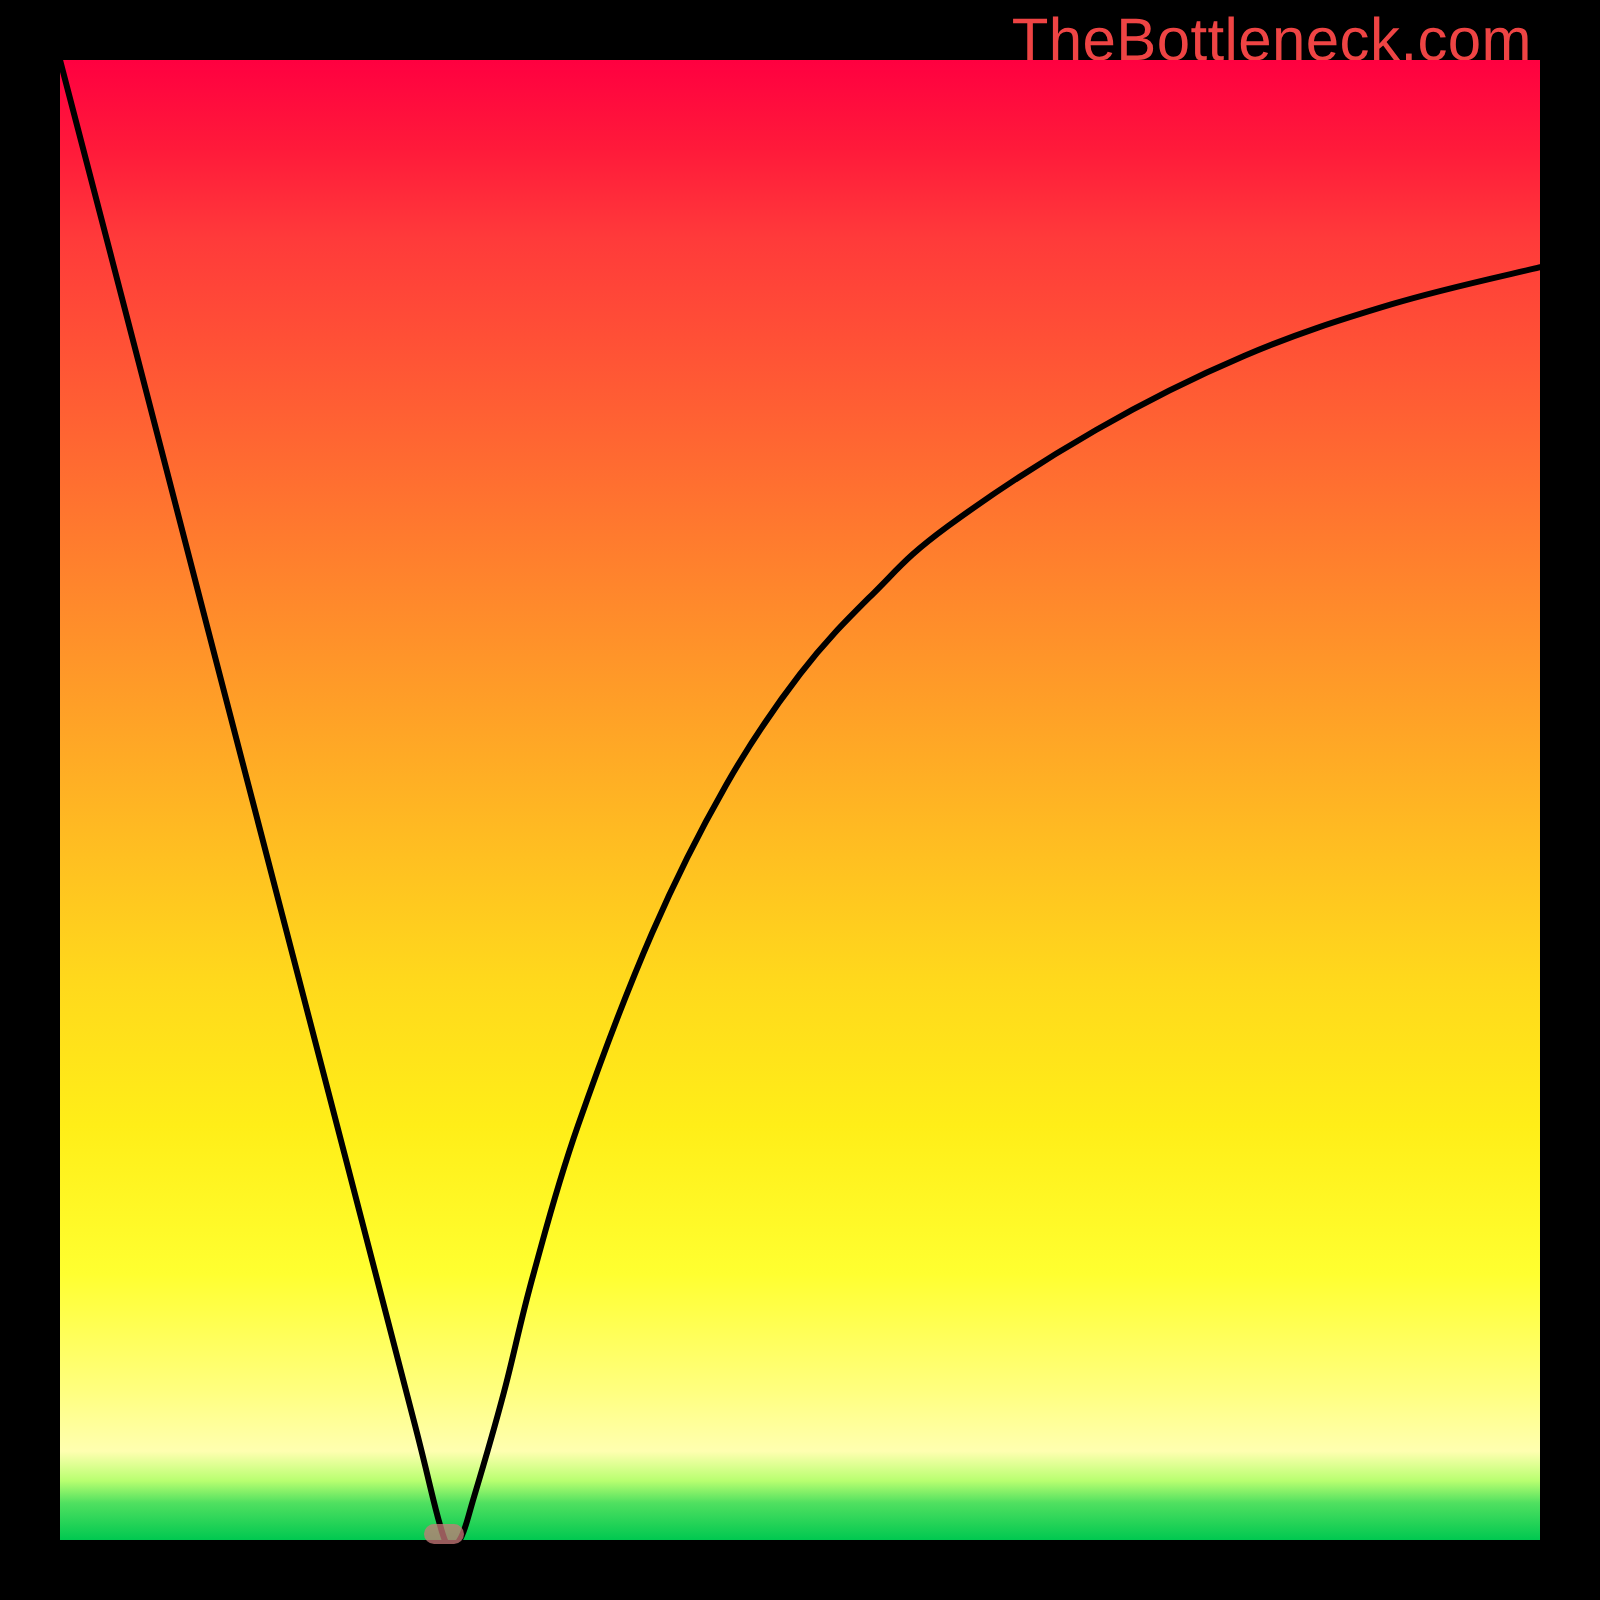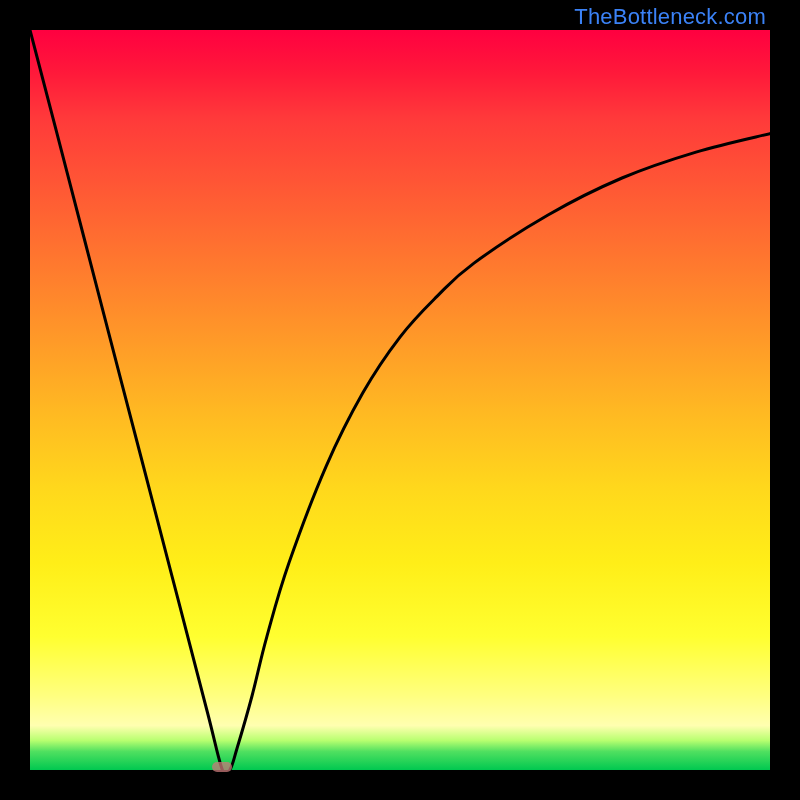--- a/index.html
+++ b/index.html
@@ -40,22 +40,22 @@
       #ffffb0 94%,
       #b8ff70 96%,
       #50e060 97.5%,
       #00c850 100%
     );
   }
   .watermark {
     position: absolute;
     top: 4px;
     right: 34px;
-    color: #3b82f6;
-    font-size: 22px;
+    color: #ef4444;
+    font-size: 30px;
     font-weight: 500;
     letter-spacing: 0.2px;
   }
   svg.curve {
     position: absolute;
     left: 0;
     top: 0;
     width: 740px;
     height: 740px;
   }

